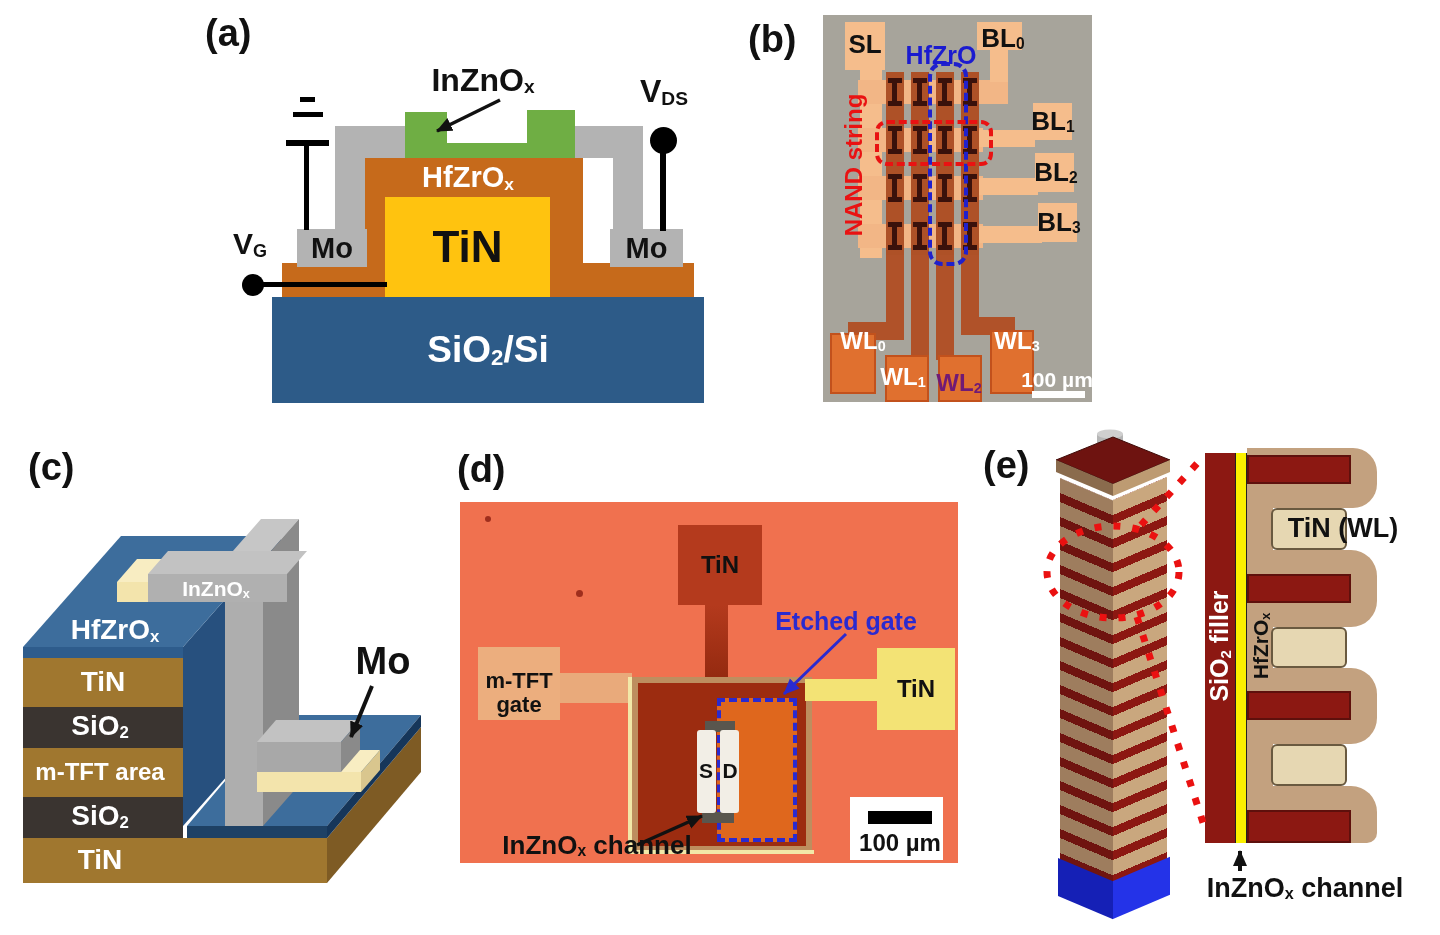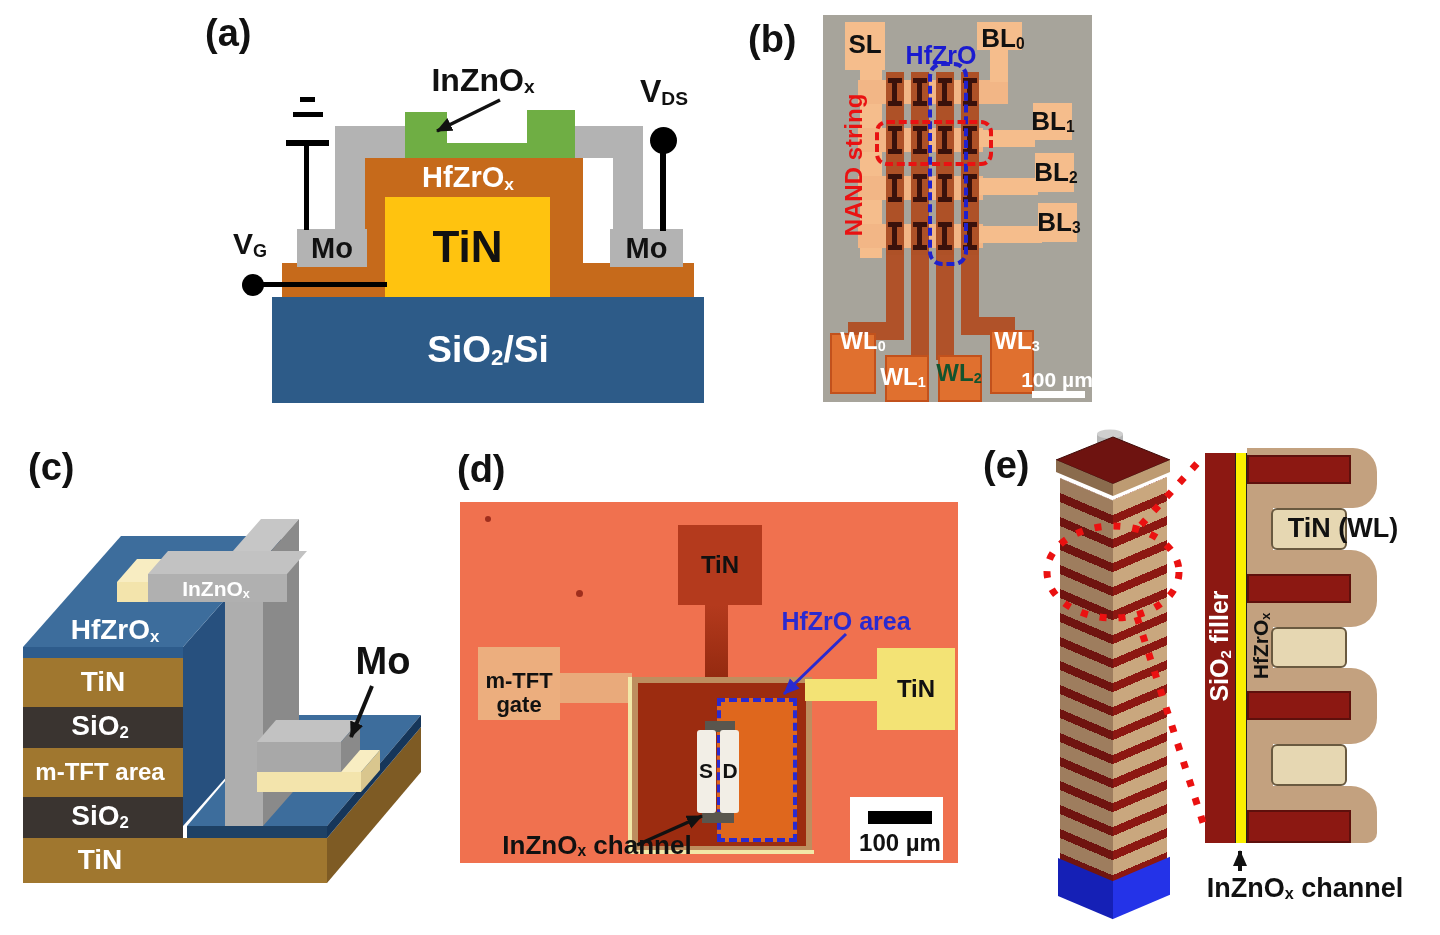--- a/index.html
+++ b/index.html
@@ -194,21 +194,21 @@
 
     <span class="lbl ctr" style="left:42px;top:29px;font-size:26px;color:#111;">SL</span>
     <span class="lbl ctr" style="left:180px;top:23px;font-size:26px;color:#111;"><span>BL</span><sub>0</sub></span>
     <span class="lbl ctr" style="left:118px;top:40px;font-size:25px;color:#1B1BD0;">HfZrO</span>
     <span class="lbl rotccw" style="left:31px;top:150px;font-size:24px;color:#E91212;">NAND string</span>
     <span class="lbl ctr" style="left:230px;top:106px;font-size:26px;color:#111;"><span>BL</span><sub>1</sub></span>
     <span class="lbl ctr" style="left:233px;top:157px;font-size:26px;color:#111;"><span>BL</span><sub>2</sub></span>
     <span class="lbl ctr" style="left:236px;top:207px;font-size:26px;color:#111;"><span>BL</span><sub>3</sub></span>
     <span class="lbl ctr" style="left:40px;top:326px;font-size:24px;color:#fff;"><span>WL</span><sub>0</sub></span>
     <span class="lbl ctr" style="left:80px;top:362px;font-size:24px;color:#fff;"><span>WL</span><sub>1</sub></span>
-    <span class="lbl ctr" style="left:136px;top:358px;font-size:24px;color:#14532d;"><span>WL</span><sub>2</sub></span>
+    <span class="lbl ctr" style="left:136px;top:368px;font-size:24px;color:#701a75;"><span>WL</span><sub>2</sub></span>
     <span class="lbl ctr" style="left:194px;top:326px;font-size:24px;color:#fff;"><span>WL</span><sub>3</sub></span>
     <span class="lbl ctr" style="left:234px;top:364px;font-size:21px;color:#fff;">100 µm</span>
   </div>
 
   <div class="grp">
     <span class="lbl" style="left:28px;top:448px;font-size:38px;color:#111;">(c)</span>
     <span class="lbl ctr" style="left:115px;top:631px;font-size:28px;color:#fff;"><span>HfZrO</span><sub>x</sub></span>
     <span class="lbl ctr" style="left:216px;top:589px;font-size:21px;color:#fff;"><span>InZnO</span><sub>x</sub></span>
     <span class="lbl ctr" style="left:103px;top:682px;font-size:28px;color:#fff;">TiN</span>
     <span class="lbl ctr" style="left:100px;top:727px;font-size:28px;color:#fff;"><span>SiO</span><sub>2</sub></span>
@@ -246,21 +246,21 @@
     <div class="abs flexc" style="left:417px;top:146px;width:78px;height:82px;background:#F3E375;">
       <span class="lbl" style="position:static;color:#111;font-size:24px;">TiN</span>
     </div>
 
     <div class="abs" style="left:390px;top:295px;width:93px;height:63px;background:#fff;"></div>
     <div class="abs" style="left:408px;top:309px;width:64px;height:13px;background:#000;"></div>
     <span class="lbl ctr" style="left:440px;top:341px;font-size:24px;color:#111;">100 µm</span>
 
     <span class="lbl ctr" style="left:59px;top:179px;font-size:22px;color:#111;">m-TFT</span>
     <span class="lbl ctr" style="left:59px;top:203px;font-size:22px;color:#111;">gate</span>
-    <span class="lbl ctr" style="left:386px;top:119px;font-size:25px;color:#2A2AD0;">HfZrO area</span>
+    <span class="lbl ctr" style="left:386px;top:119px;font-size:25px;color:#2A2AD0;">Etched gate</span>
     <span class="lbl ctr" style="left:246px;top:268px;font-size:21px;color:#111;">S</span>
     <span class="lbl ctr" style="left:270px;top:268px;font-size:21px;color:#111;">D</span>
     <span class="lbl ctr" style="left:137px;top:343px;font-size:26px;color:#111;"><span>InZnO</span><sub>x</sub><span> channel</span></span>
   </div>
 
   <span class="lbl" style="left:983px;top:446px;font-size:38px;color:#111;">(e)</span>
   <div class="abs" style="left:975px;top:430px;width:465px;height:500px;">
 
     <div class="abs" style="left:85px;top:48px;width:53px;height:385px;transform:skewY(23deg);transform-origin:0 0;
                 background:repeating-linear-gradient(180deg,#9E7D5E 0 15px,#6F1410 15px 24px);"></div>

